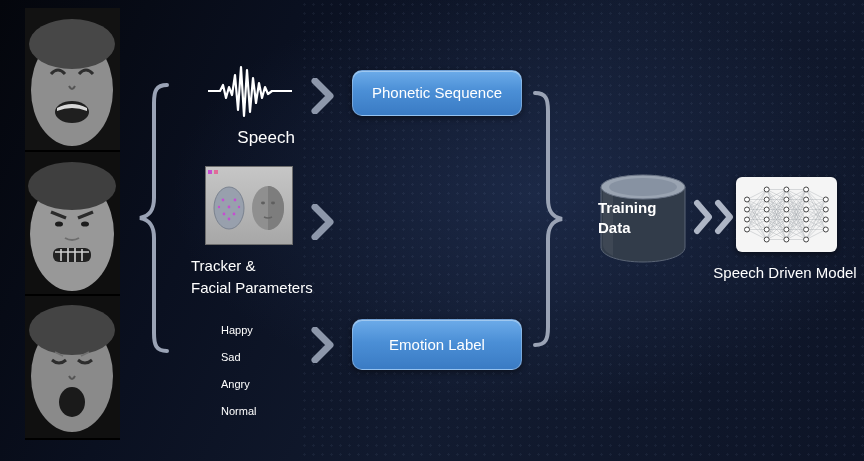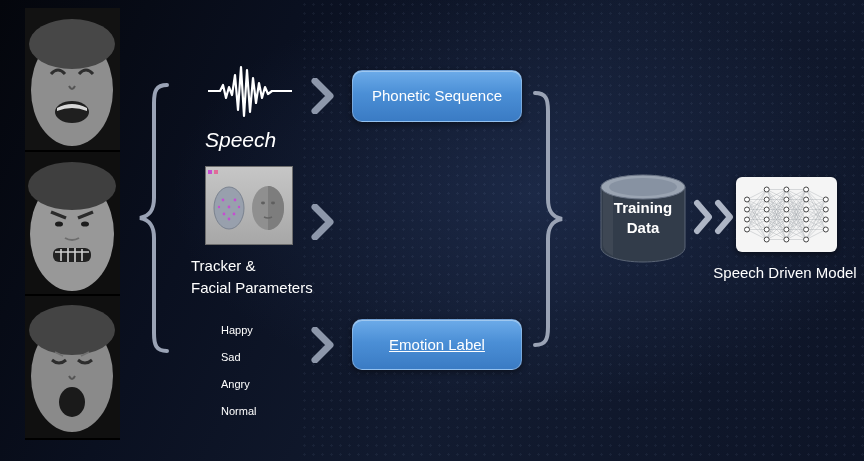--- a/index.html
+++ b/index.html
@@ -15,38 +15,38 @@
     background-image:radial-gradient(rgba(150,170,210,.10) 1px, transparent 1.4px);
     background-size:9px 9px;opacity:.7;pointer-events:none;
   }
   .faces{position:absolute;left:25px;top:8px;width:95px;height:432px;display:flex;flex-direction:column;gap:2px;background:#000;}
   .face{width:95px;height:142px;background:#141414;overflow:hidden;}
   .face svg{display:block;}
   .caption{position:absolute;left:5px;top:438px;font-size:15px;letter-spacing:.2px;color:#f2f2f2;}
   .brace{position:absolute;}
   .wave{position:absolute;left:208px;top:62px;}
   .lbl{position:absolute;color:#fff;}
-  .speech-lbl{left:205px;top:128px;width:90px;text-align:left;font-size:21px;font-style:italic;}
+  .speech-lbl{left:205px;top:128px;width:90px;text-align:right;font-size:17px;}
   .tracker-img{position:absolute;left:205px;top:166px;width:88px;height:79px;background:linear-gradient(180deg,#c6c6c6,#a7a7a7);border:1px solid #6d6d6d;box-sizing:border-box;}
   .tracker-lbl{left:191px;top:255px;width:160px;font-size:15px;line-height:22px;}
   .emotions{left:221px;top:317px;font-size:11px;line-height:27px;}
   .chev{position:absolute;}
   .pill{
     position:absolute;left:352px;width:170px;border-radius:10px;
     background:linear-gradient(180deg,#6cabe9 0%,#4b8fd6 45%,#3a7bc4 100%);
     border:1px solid rgba(255,255,255,.28);
     box-shadow:0 2px 6px rgba(0,0,0,.45), inset 0 1px 0 rgba(255,255,255,.35);
     display:flex;flex-direction:column;align-items:center;justify-content:center;
     color:#fff;font-size:15px;text-align:center;box-sizing:border-box;line-height:20px;
   }
-  .pill-1{top:70px;height:52px;}
+  .pill-1{top:70px;height:46px;}
   .pill-2{top:194px;height:57px;}
-  .pill-3{top:319px;height:51px;text-decoration:underline;}
+  .pill-3{top:319px;height:51px;}
   .cyl{position:absolute;left:598px;top:171px;}
-  .cyl-lbl{left:598px;top:198px;width:90px;text-align:center;font-weight:700;font-size:15px;line-height:20px;}
+  .cyl-lbl{left:598px;top:198px;width:90px;font-weight:700;font-size:15px;line-height:20px;}
   .dbl-chev{position:absolute;left:693px;top:199px;display:flex;gap:1px;}
   .nn-box{position:absolute;left:736px;top:177px;width:101px;height:75px;background:#f5f5f5;border-radius:6px;box-shadow:0 2px 6px rgba(0,0,0,.5);}
   .model-lbl{left:700px;top:264px;width:170px;text-align:center;font-size:15px;}
 </style>
 </head>
 <body>
 
 <div class="stage">
   <div class="map-dots"></div>
 

